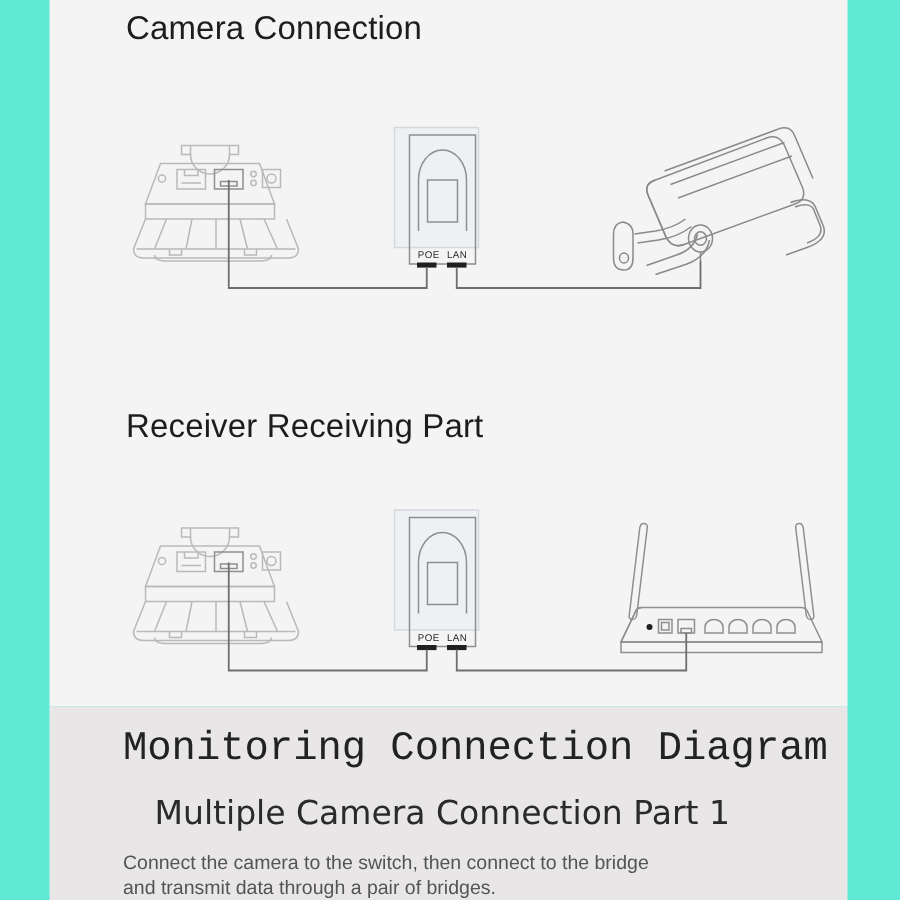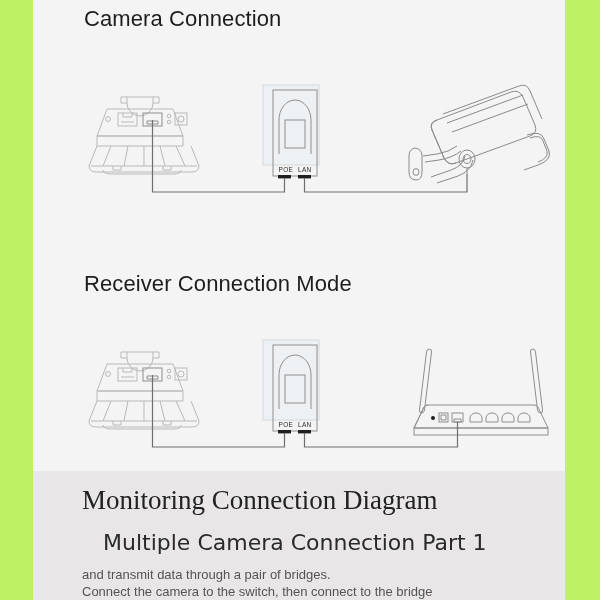--- a/index.html
+++ b/index.html
@@ -1,21 +1,21 @@
 <!DOCTYPE html>
 <html><head>
 <meta charset="utf-8">
 <style>
   html,body{margin:0;padding:0;}
   body{
     width:600px;height:600px;overflow:hidden;background:#ffffff;
     font-family:"Liberation Sans", sans-serif;
     -webkit-font-smoothing:antialiased;
   }
-  .page{position:relative;width:600px;height:600px;background:#bef264;}
+  .page{position:relative;width:600px;height:600px;background:#5eead4;}
 
   
   .panel-top{
     position:absolute;left:33px;top:0;width:532px;height:471px;
     background:#f4f4f4;
   }
   .panel-bottom{
     position:absolute;left:33px;top:471px;width:532px;height:129px;
     background:#e8e6e6;
   }
@@ -27,21 +27,21 @@
     font-family:"Liberation Sans", sans-serif;white-space:nowrap;
   }
   #title-1{top:6px;}
   #title-2{top:271px;}
 
   
   .big-title{
     position:absolute;left:82px;top:484px;
     font-size:27px;line-height:32px;color:#222222;font-weight:400;
     letter-spacing:0px;white-space:nowrap;
-    font-family:Liberation Serif, serif;
+    font-family:Liberation Mono, monospace;
   }
   .sub-title{
     position:absolute;left:82px;top:530px;
     font-size:22px;line-height:26px;color:#2a2a2a;font-weight:400;
     letter-spacing:0px;white-space:nowrap;
     font-family:"DejaVu Sans", sans-serif;
     margin-left:21px;
   }
   .body-copy{
     position:absolute;left:82px;top:566px;width:470px;
@@ -165,21 +165,21 @@
       </g>
 
       <g>
         <path class="cable" d="M119.5 40 V112 H251.5 V98"></path>
         <path class="cable" d="M271.5 98 V112 H434 V94"></path>
       </g>
 
     </svg>
   </div>
 
-  <div class="sec-title" id="title-2">Receiver Connection Mode</div>
+  <div class="sec-title" id="title-2">Receiver Receiving Part</div>
 
   <div class="stage" id="stage-2">
     <svg viewBox="0 0 532 130" xmlns="http://www.w3.org/2000/svg">
 
       <g>
         <path class="ln" d="M88 17 h38 v6 h-6 a8 8 0 0 1 -26 0 h-6 z"></path>
         <path class="ln" d="M94 17 v6"></path>
           <path class="ln" d="M120 17 v6"></path>
         <path class="ln" d="M74 29 h66 l10 27 h-86 z"></path>
         <path class="ln" d="M64 56 h86 v10 h-86 z"></path>
@@ -248,17 +248,17 @@
       </g>
 
     </svg>
   </div>
 
   <div class="big-title">Monitoring Connection Diagram</div>
 
   <div class="sub-title">Multiple Camera Connection Part 1</div>
 
   <div class="body-copy">
+    <span>Connect the camera to the switch, then connect to the bridge</span>
     <span>and transmit data through a pair of bridges.</span>
-    <span>Connect the camera to the switch, then connect to the bridge</span>
   </div>
 
 </div>
 
 </body></html>

